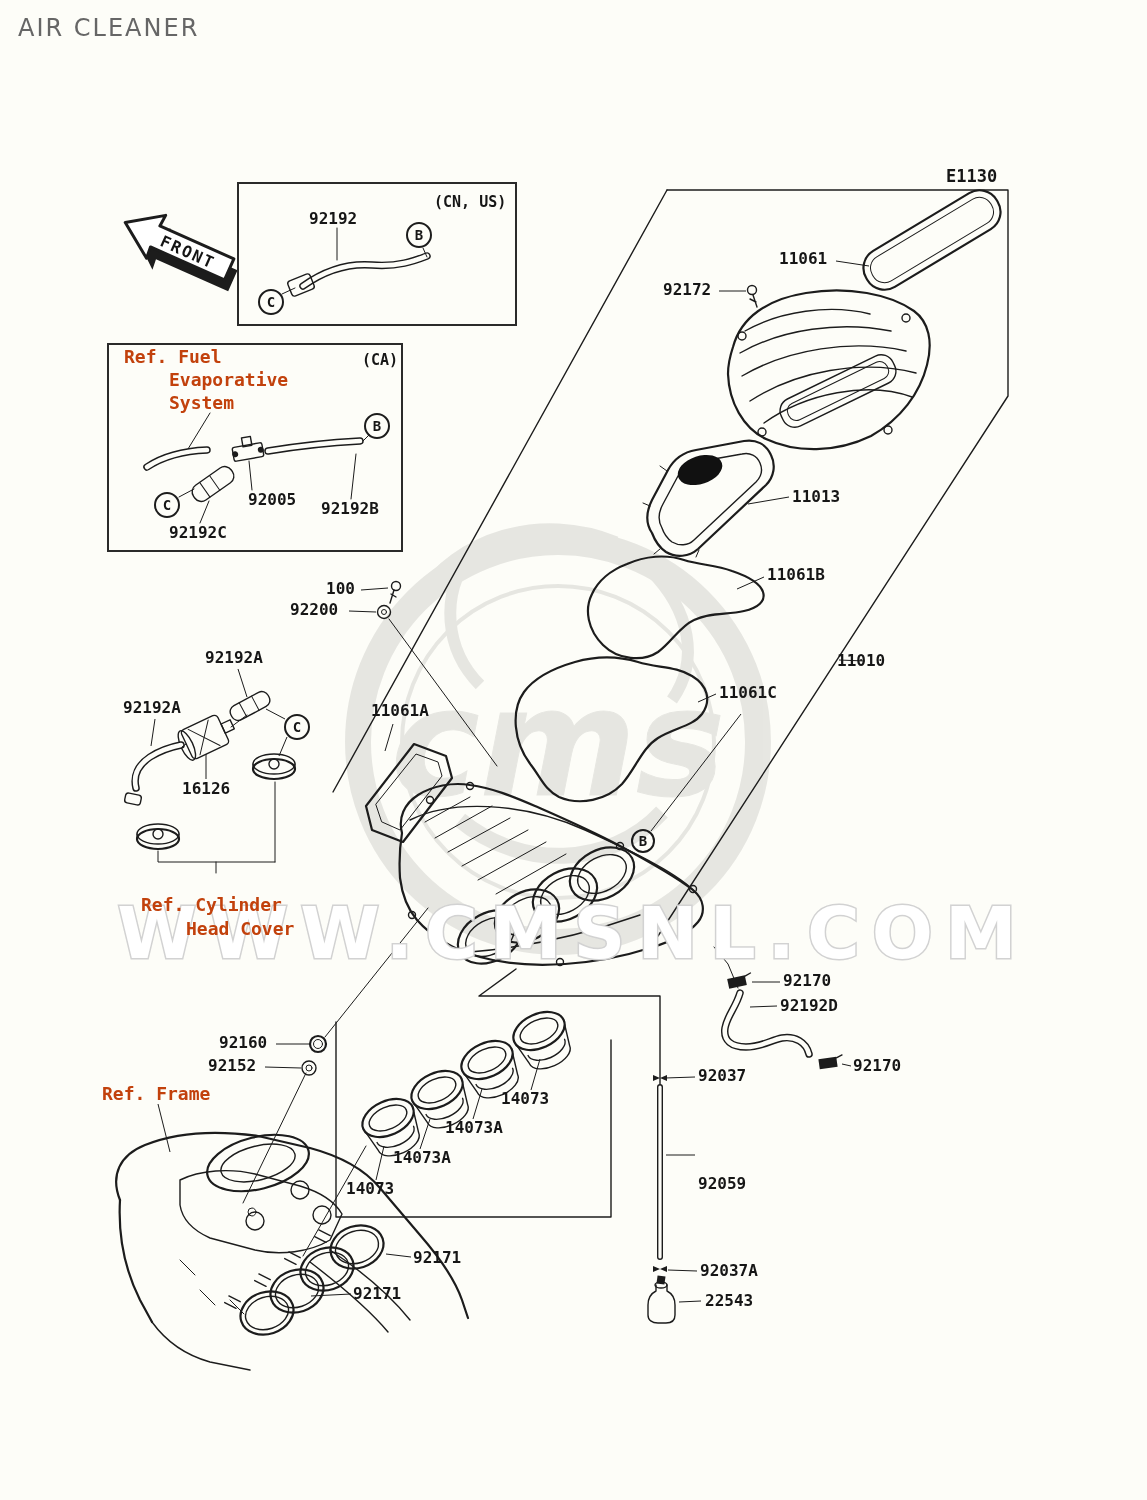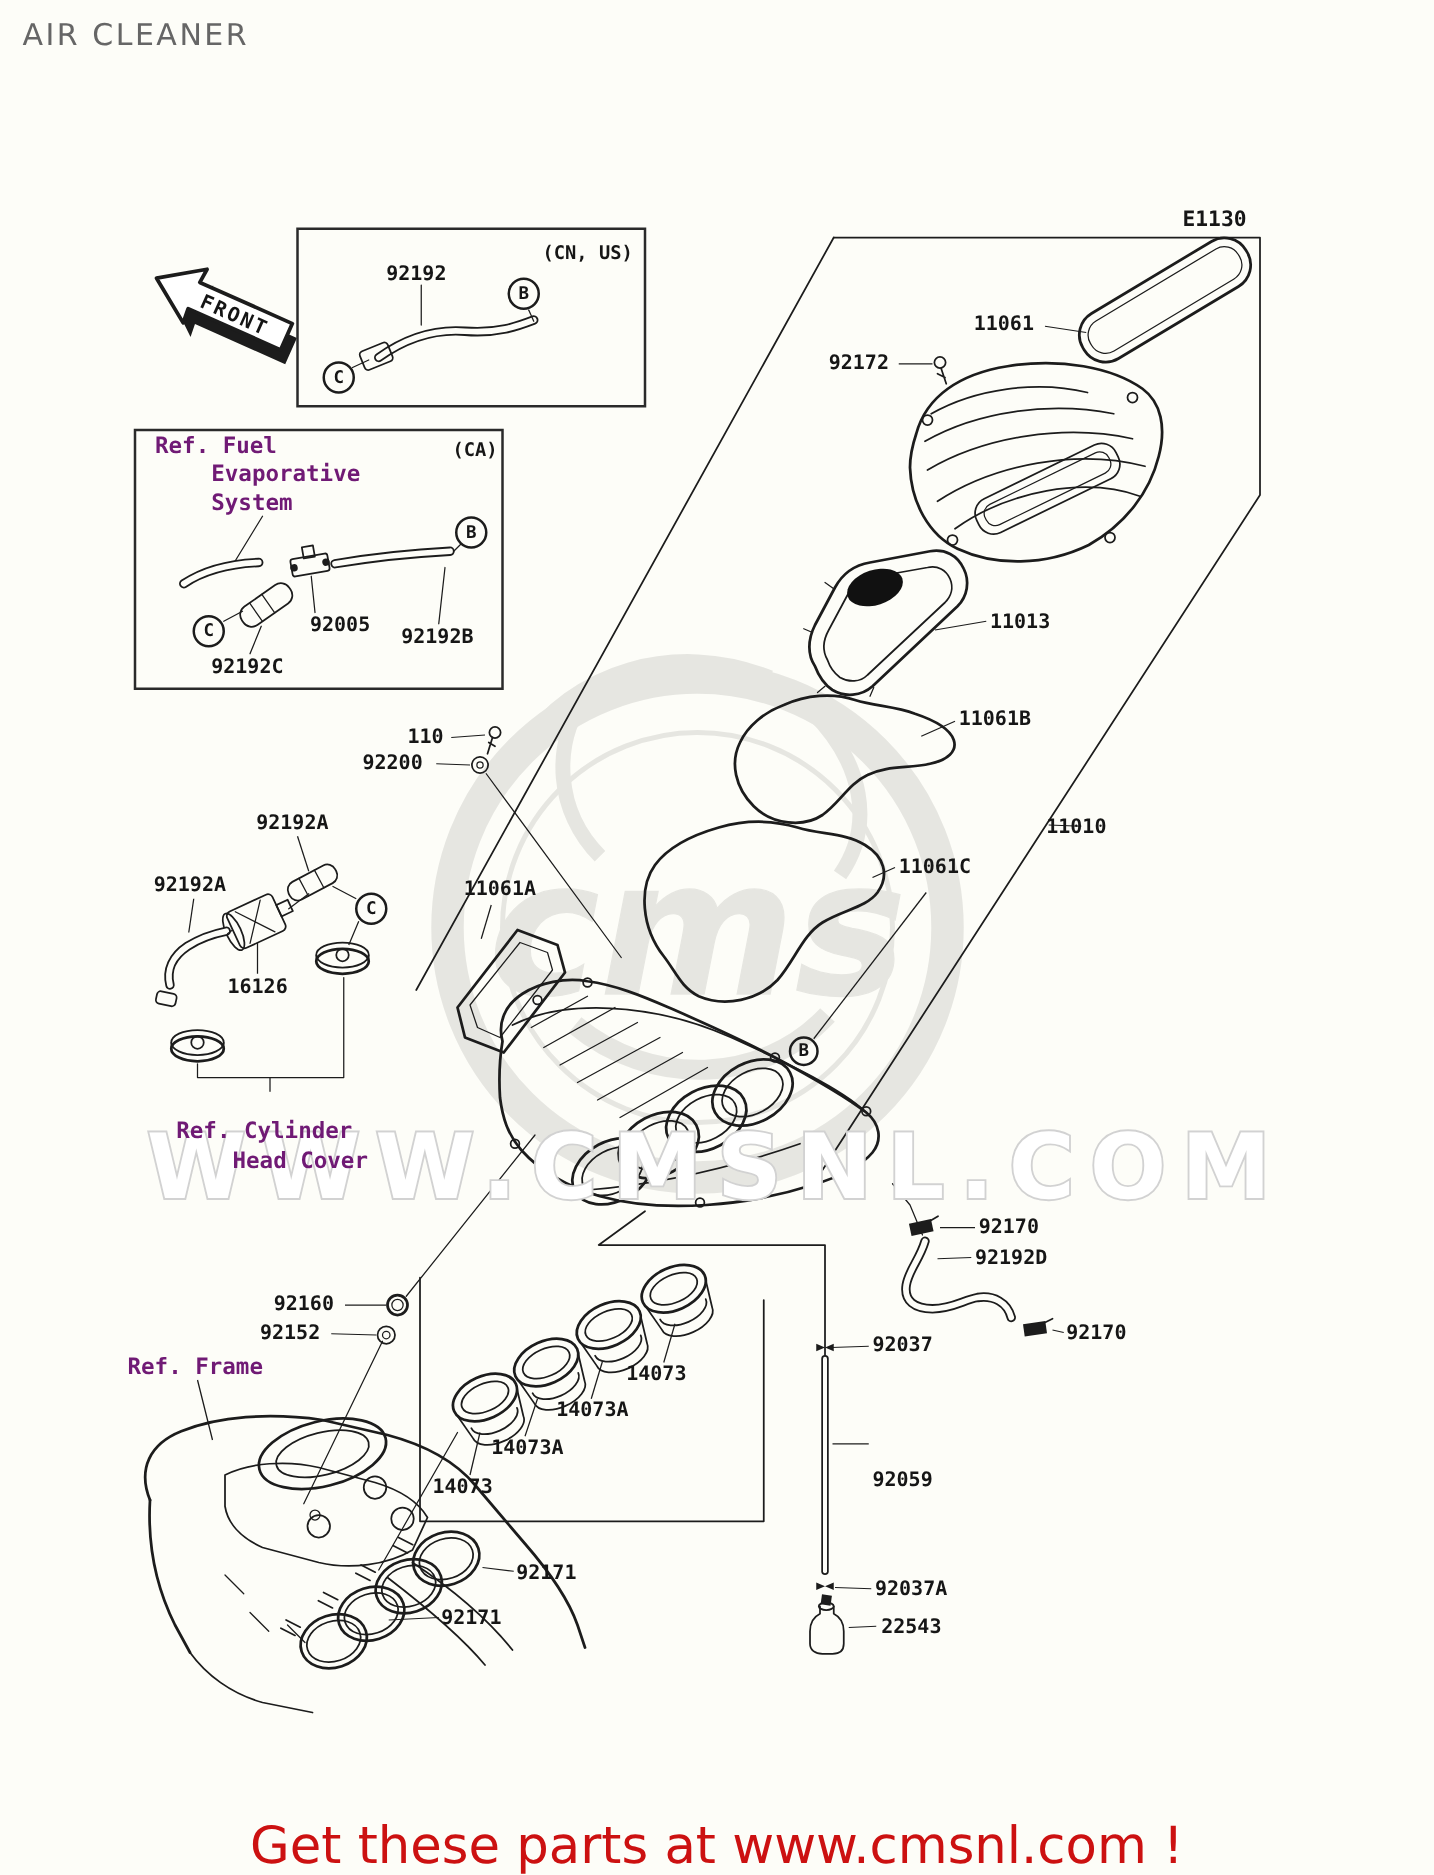--- a/index.html
+++ b/index.html
@@ -6,21 +6,21 @@
   body{font-family:"Liberation Sans",sans-serif;}
   #stage{position:relative;width:1147px;height:1500px;background:#fdfdf8;overflow:hidden;}
   #art{position:absolute;left:0;top:0;}
   .page-title{position:absolute;left:18px;top:14px;font-family:"DejaVu Sans",sans-serif;
     font-size:24px;letter-spacing:2px;color:#666;white-space:nowrap;}
   .callout{position:absolute;font-family:"DejaVu Sans Mono",monospace;font-weight:700;
     font-size:16px;line-height:1;color:#161616;white-space:nowrap;}
   .callout.sm{font-size:15px;text-align:center;}
   .callout.code{font-size:17px;}
   .ref{position:absolute;font-family:"DejaVu Sans Mono",monospace;font-weight:700;
-    font-size:18px;line-height:1;color:#701a75;white-space:nowrap;text-align:center;}
+    font-size:18px;line-height:1;color:#c2410c;white-space:nowrap;text-align:center;}
   .circ{position:absolute;width:26px;height:26px;border:2px solid #1c1c1c;border-radius:50%;
     display:flex;align-items:center;justify-content:center;box-sizing:border-box;
     font-family:"DejaVu Sans Mono",monospace;font-weight:700;font-size:14px;color:#161616;}
   .inset-box{position:absolute;border:2px solid #2a2a2a;box-sizing:border-box;}
   .banner{position:absolute;left:0;right:0;top:1452px;text-align:center;
     font-family:"DejaVu Sans",sans-serif;font-size:41px;color:#cc1111;white-space:nowrap;}
   .ln{fill:none;stroke:#1c1c1c;stroke-width:1.4;stroke-linecap:round;stroke-linejoin:round;}
   .ln2{stroke-width:2.2;}
   .thin{stroke-width:1;}
   .tube-o{fill:none;stroke:#1c1c1c;stroke-width:7.5;stroke-linecap:round;}
@@ -382,21 +382,21 @@
 <div class="circ" style="left:284px;top:714px">C</div>
 <div class="circ" style="left:631px;top:829px;width:24px;height:24px">B</div>
 
 <div class="callout" style="left:779px;top:251px">11061</div>
 <div class="callout" style="left:663px;top:282px">92172</div>
 <div class="callout" style="left:792px;top:489px">11013</div>
 <div class="callout" style="left:767px;top:567px">11061B</div>
 <div class="callout" style="left:837px;top:653px">11010</div>
 <div class="callout" style="left:719px;top:685px">11061C</div>
 <div class="callout" style="left:371px;top:703px">11061A</div>
-<div class="callout" style="left:326px;top:581px">110</div>
+<div class="callout" style="left:326px;top:581px">100</div>
 <div class="callout" style="left:290px;top:602px">92200</div>
 <div class="callout" style="left:205px;top:650px">92192A</div>
 <div class="callout" style="left:123px;top:700px">92192A</div>
 <div class="callout" style="left:182px;top:781px">16126</div>
 <div class="callout" style="left:219px;top:1035px">92160</div>
 <div class="callout" style="left:208px;top:1058px">92152</div>
 <div class="callout" style="left:501px;top:1091px">14073</div>
 <div class="callout" style="left:445px;top:1120px">14073A</div>
 <div class="callout" style="left:393px;top:1150px">14073A</div>
 <div class="callout" style="left:346px;top:1181px">14073</div>
@@ -407,15 +407,14 @@
 <div class="callout" style="left:853px;top:1058px">92170</div>
 <div class="callout" style="left:698px;top:1068px">92037</div>
 <div class="callout" style="left:698px;top:1176px">92059</div>
 <div class="callout" style="left:700px;top:1263px">92037A</div>
 <div class="callout" style="left:705px;top:1293px">22543</div>
 
 <div class="ref" style="left:141px;top:896px">Ref. Cylinder</div>
 <div class="ref" style="left:186px;top:920px">Head Cover</div>
 <div class="ref" style="left:102px;top:1085px">Ref. Frame</div>
 
-<div class="banner">Get these parts at www.cmsnl.com !</div>
 
 </div>
 
 </body></html>

